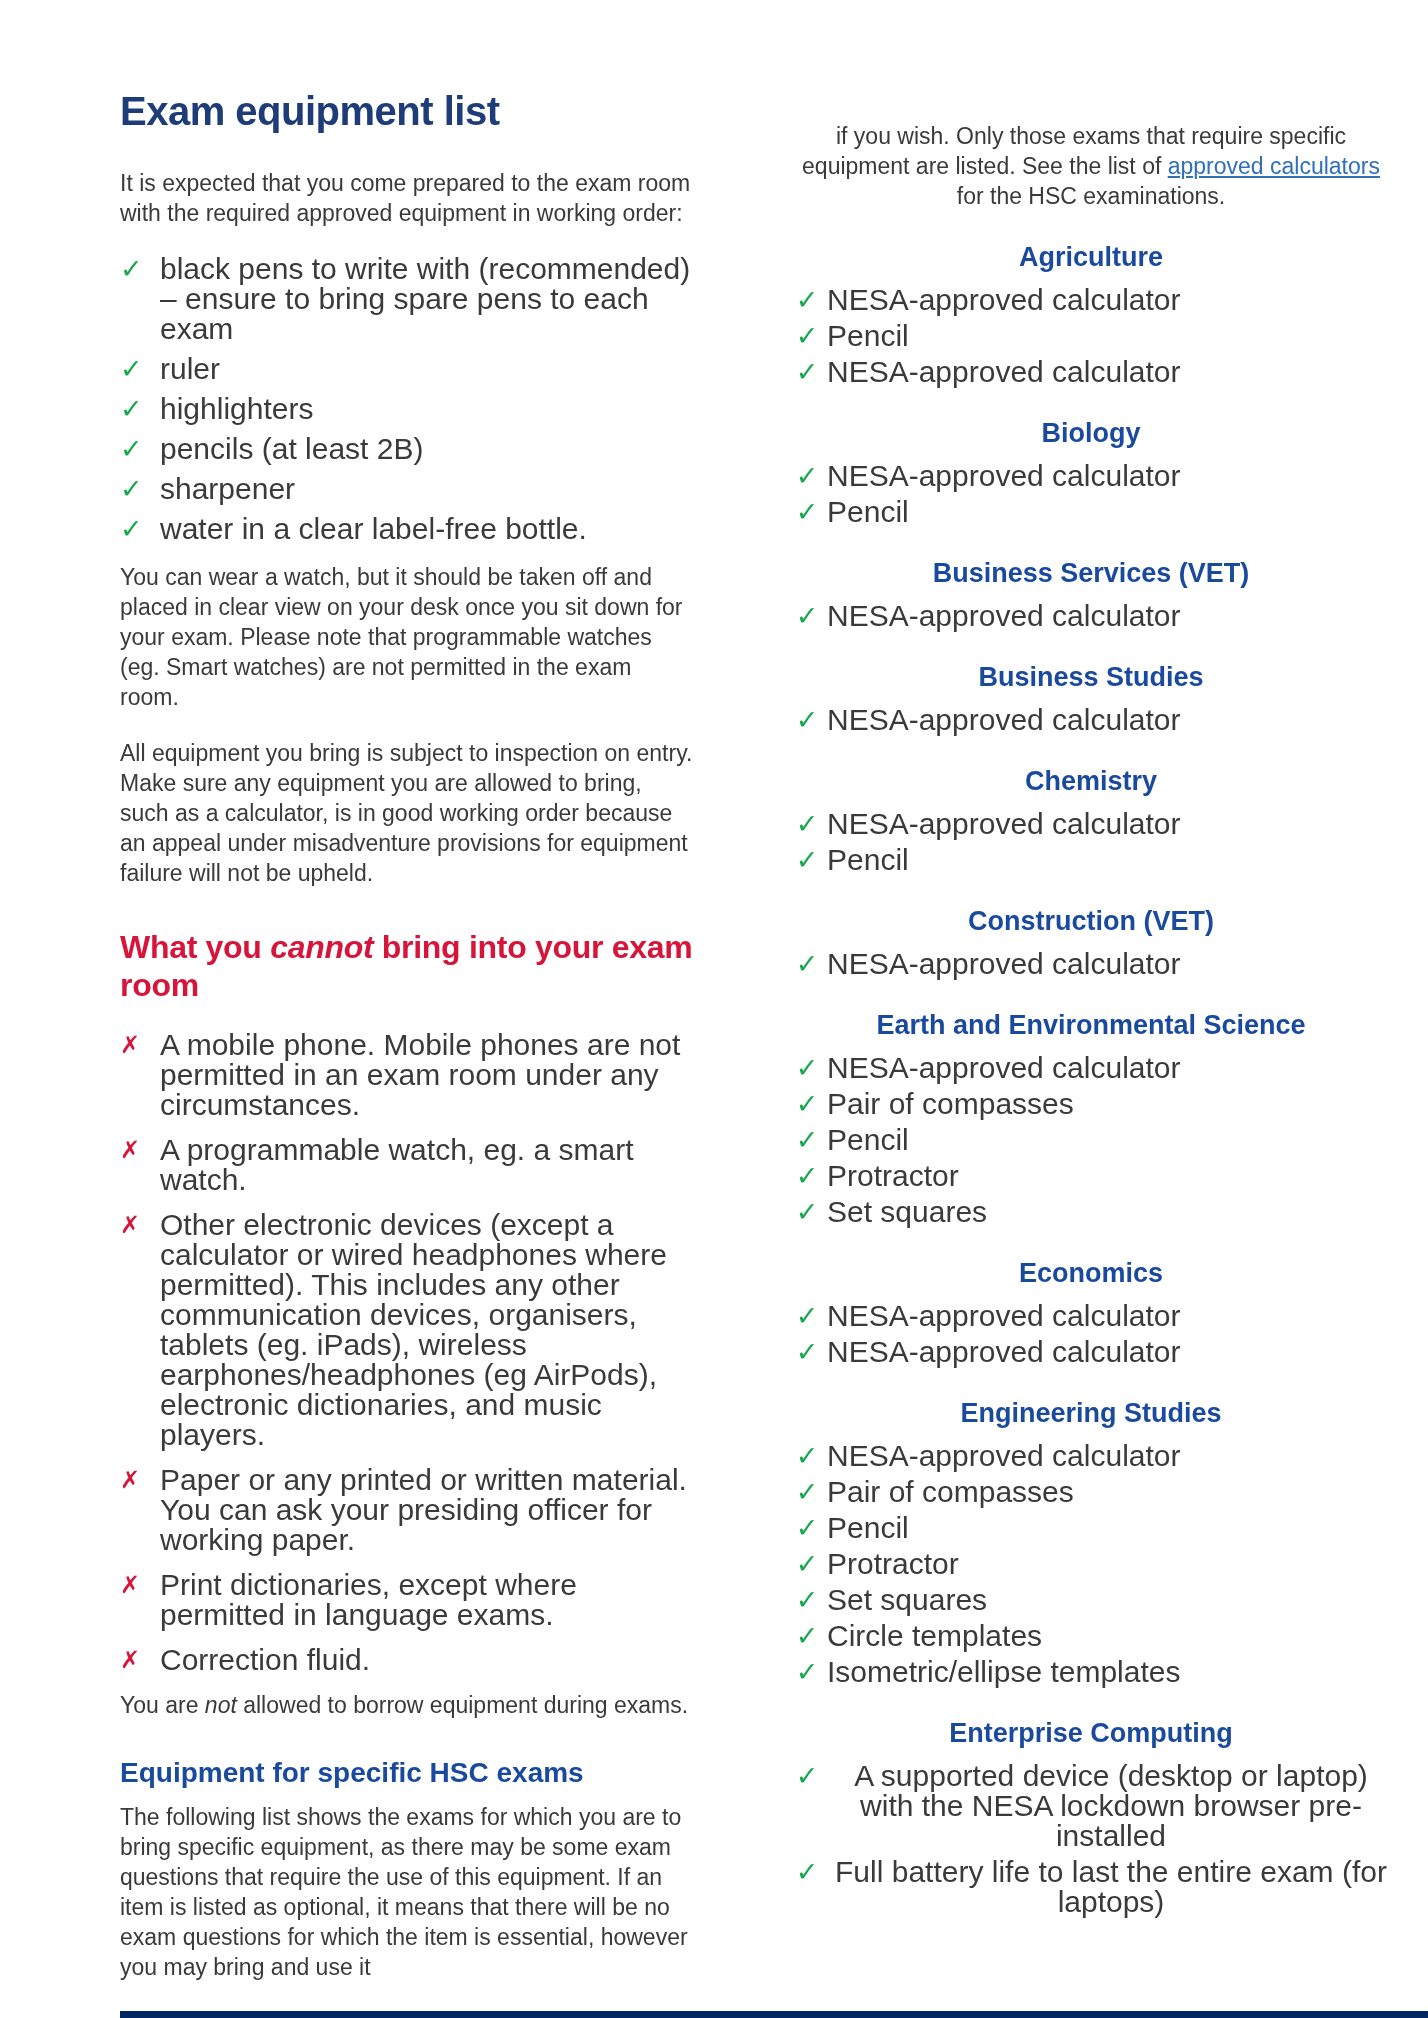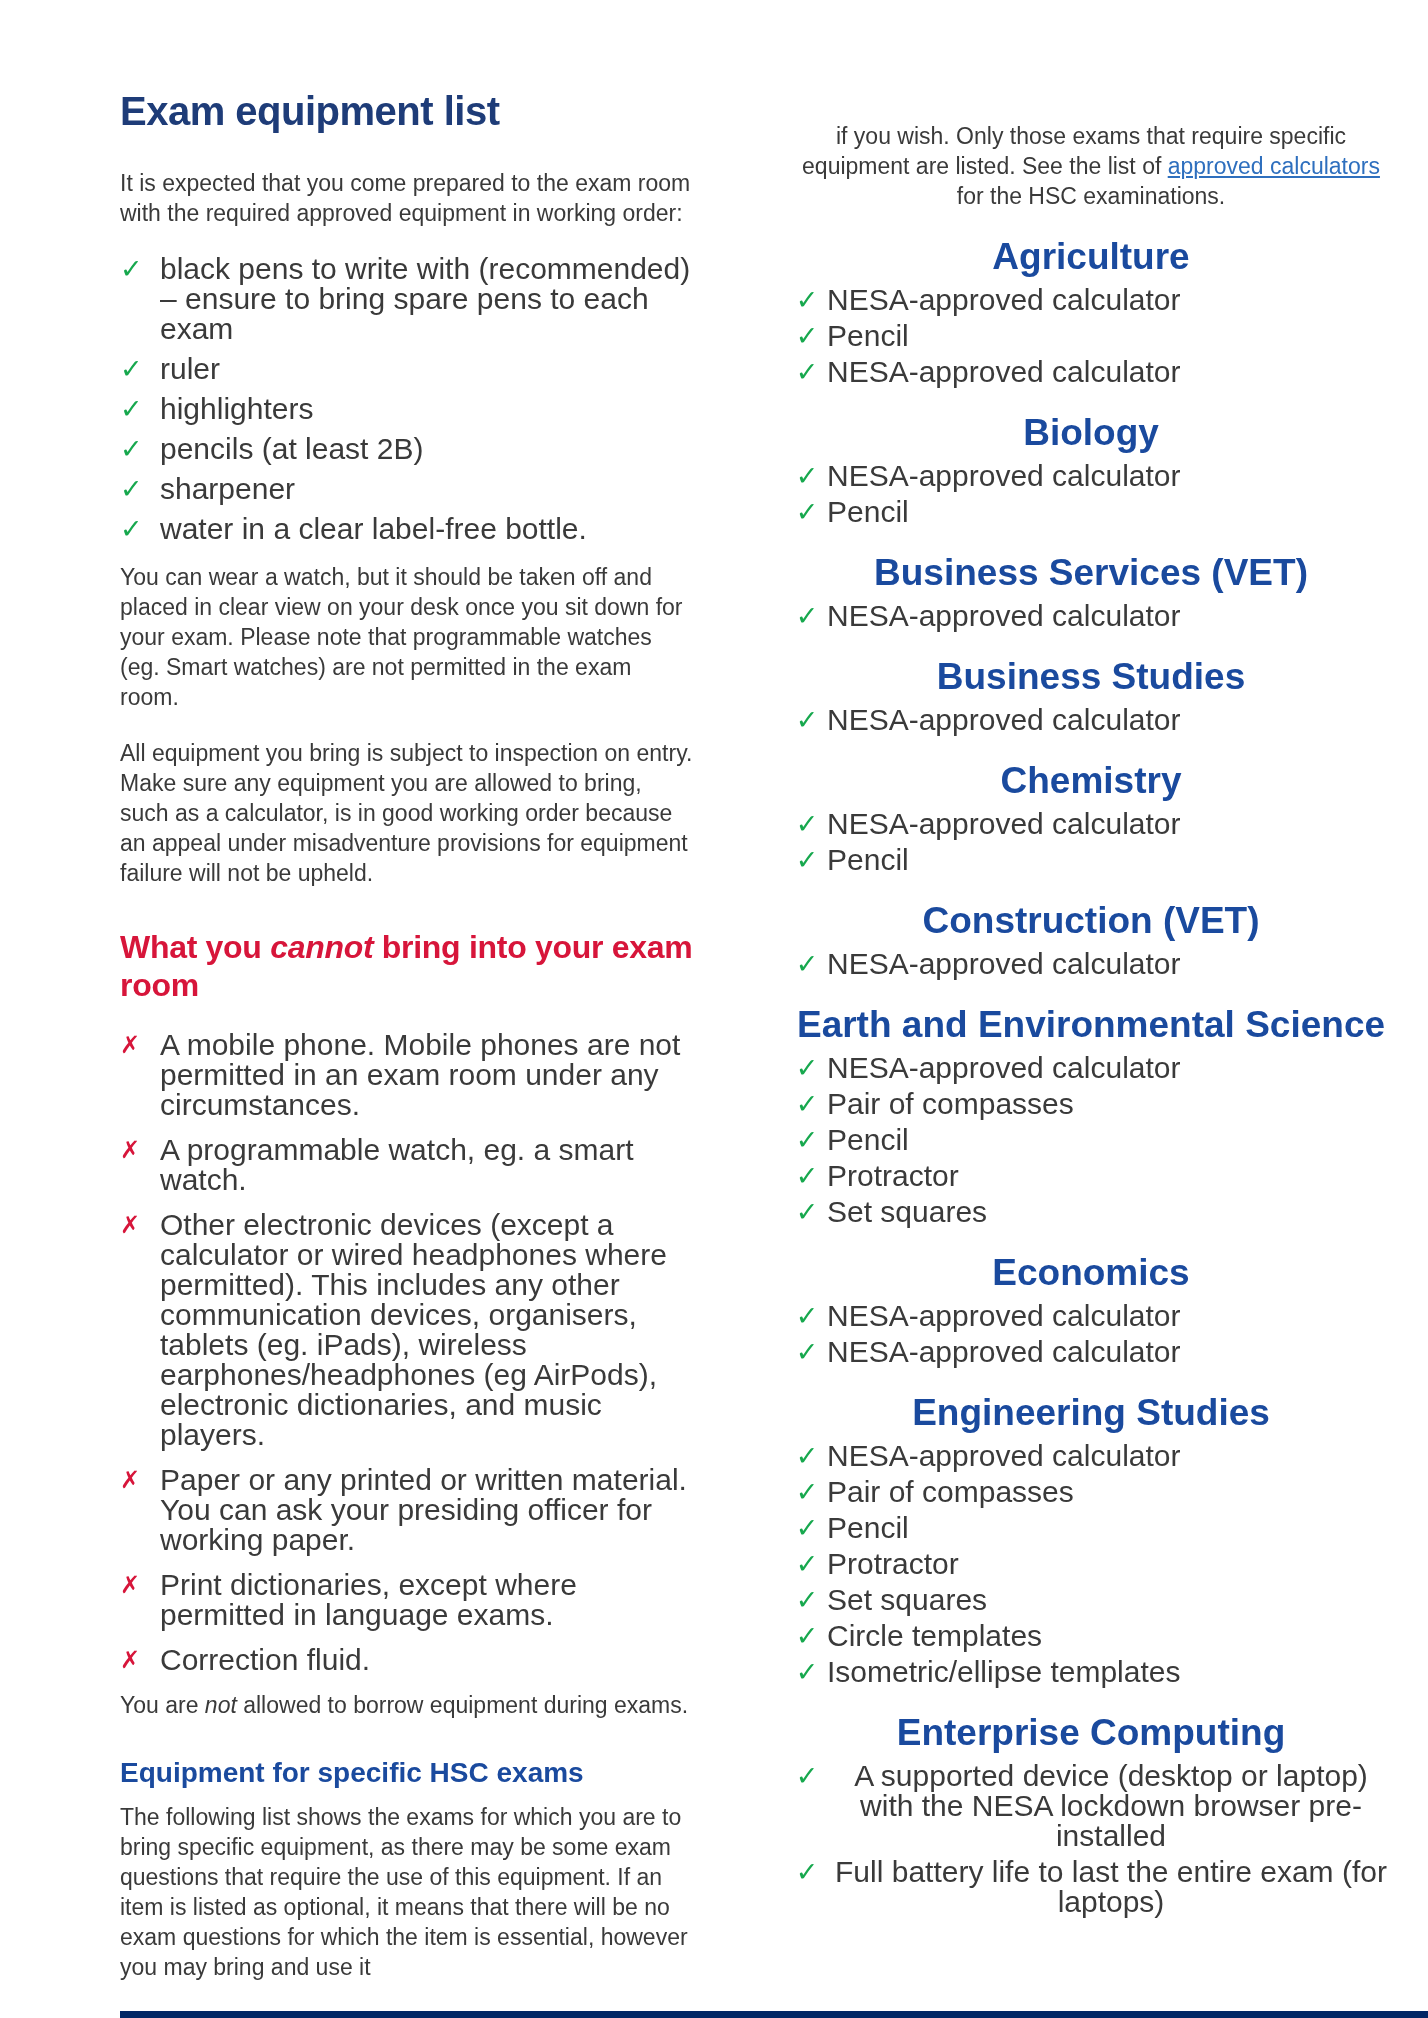--- a/index.html
+++ b/index.html
@@ -40,21 +40,21 @@
     color:var(--red); font-weight:bold; letter-spacing:-0.3px;
   }
   h2.cannot-heading .em { font-style:italic; }
 
   h2.specific-heading {
     margin:36px 0 12px; font-size:28px; line-height:34px;
     color:var(--heading-blue); font-weight:bold;
   }
 
   .col-right h3.subject {
-    margin:30px 0 12px; font-size:37px; line-height:32px;
+    margin:30px 0 12px; font-size:27px; line-height:32px;
     color:var(--heading-blue); font-weight:bold;
   }
   .col-right .item { margin-bottom:6px; }
 
   a.inline-link { color:var(--link-blue); text-decoration:underline; cursor:pointer; }
   .italic { font-style:italic; }
 
   .footer-bar {
     position:absolute; left:120px; right:0; bottom:0; height:7px;
     background:var(--footer-navy);

